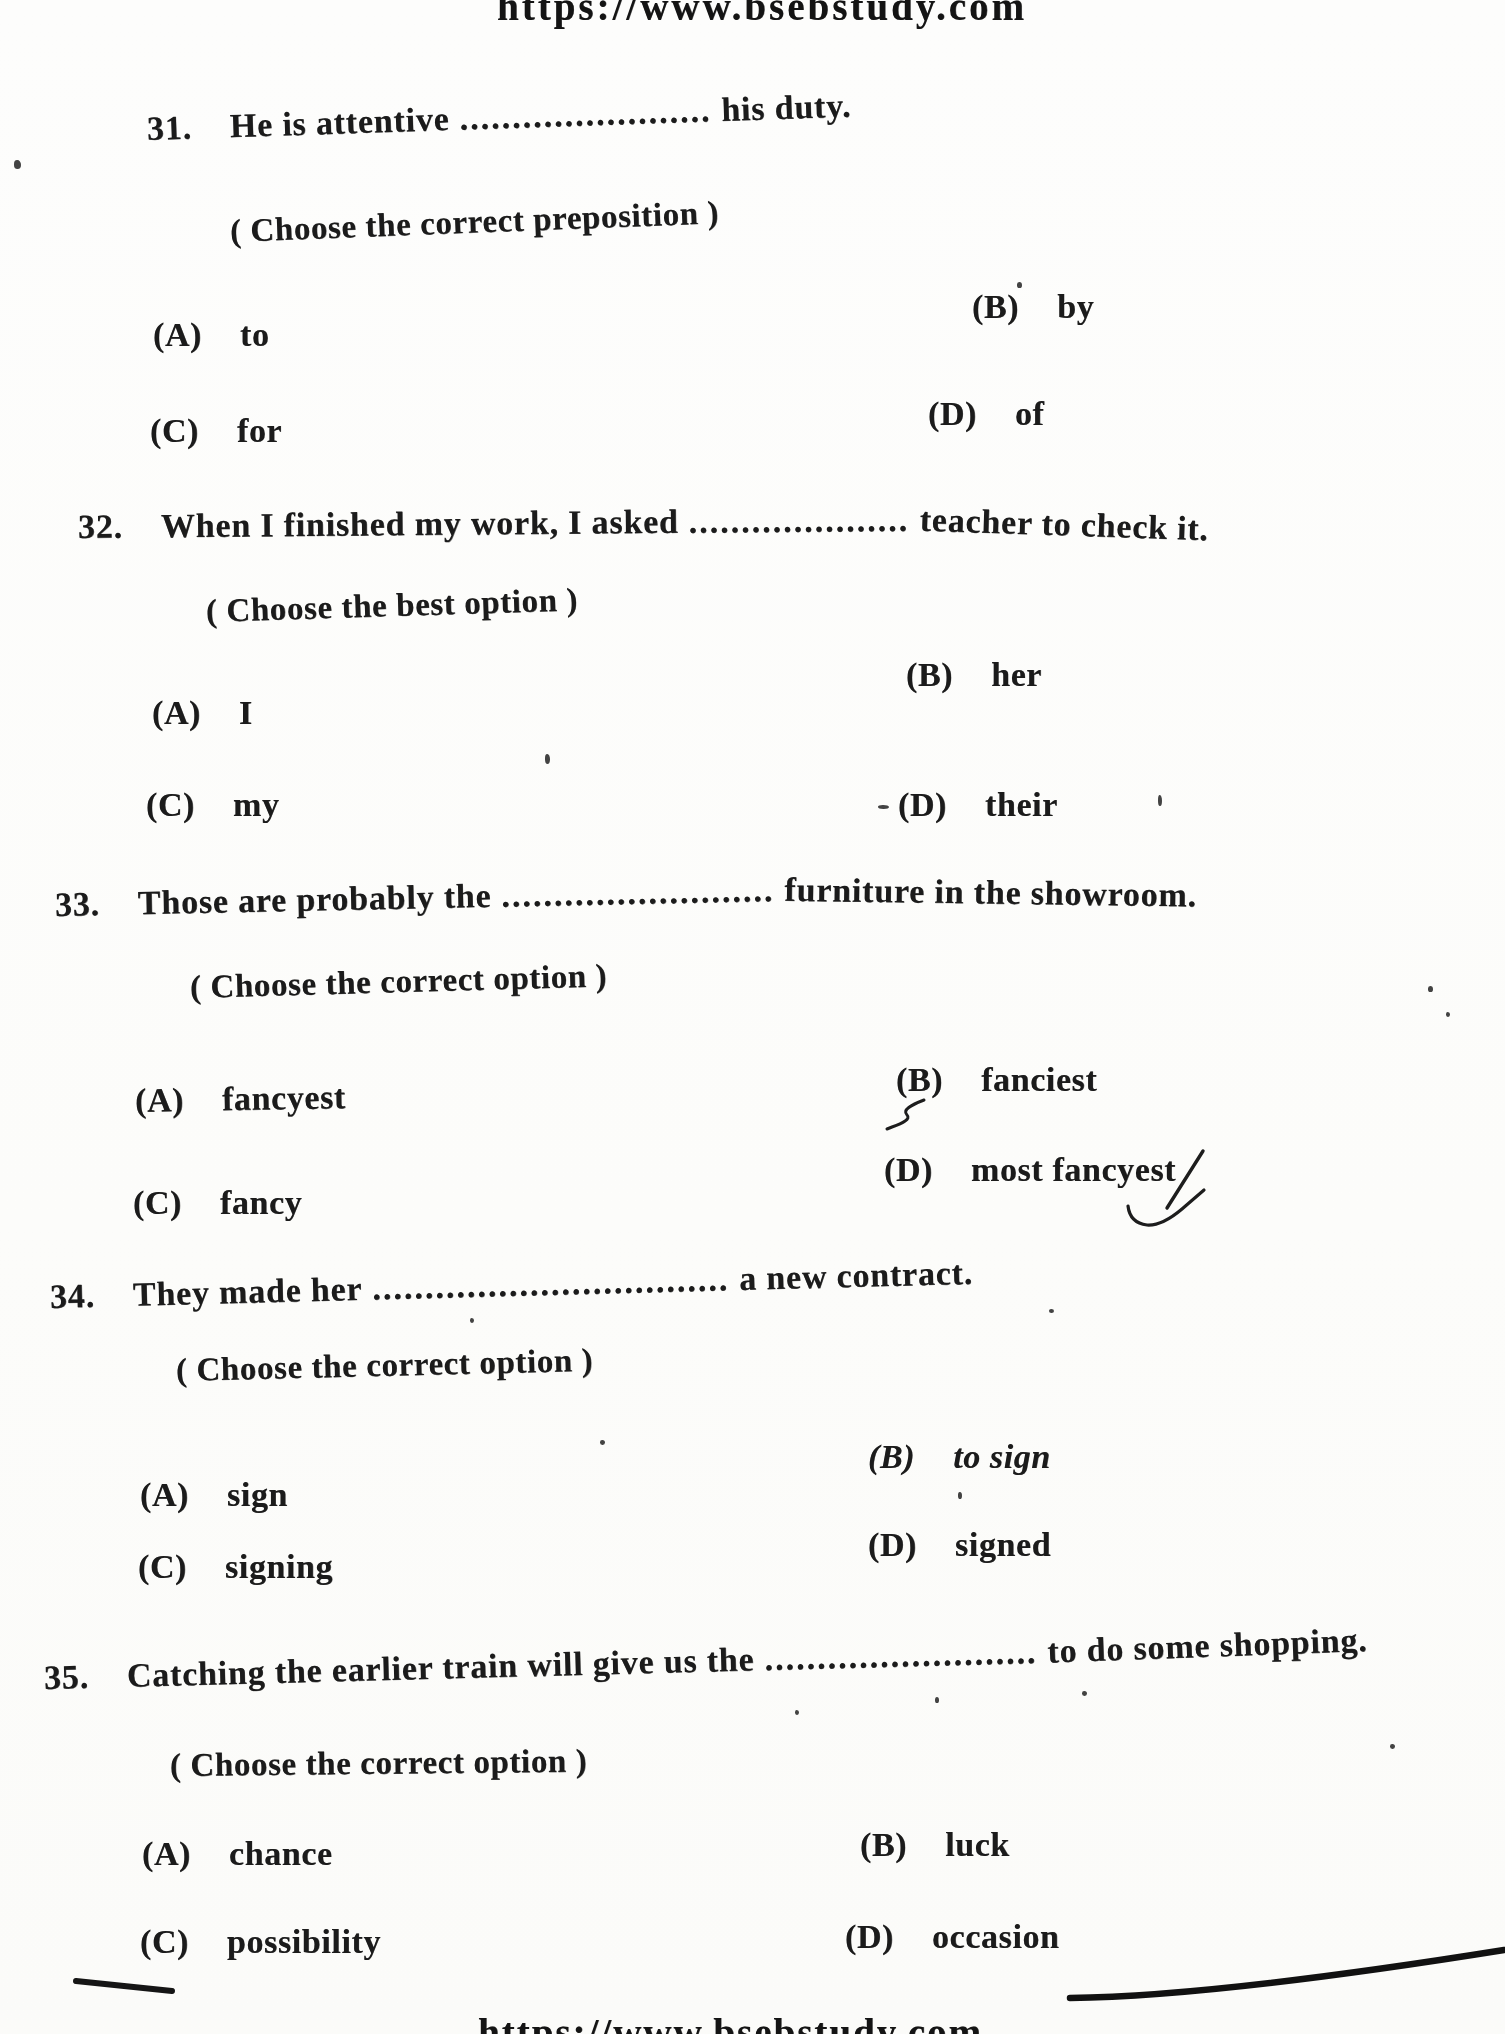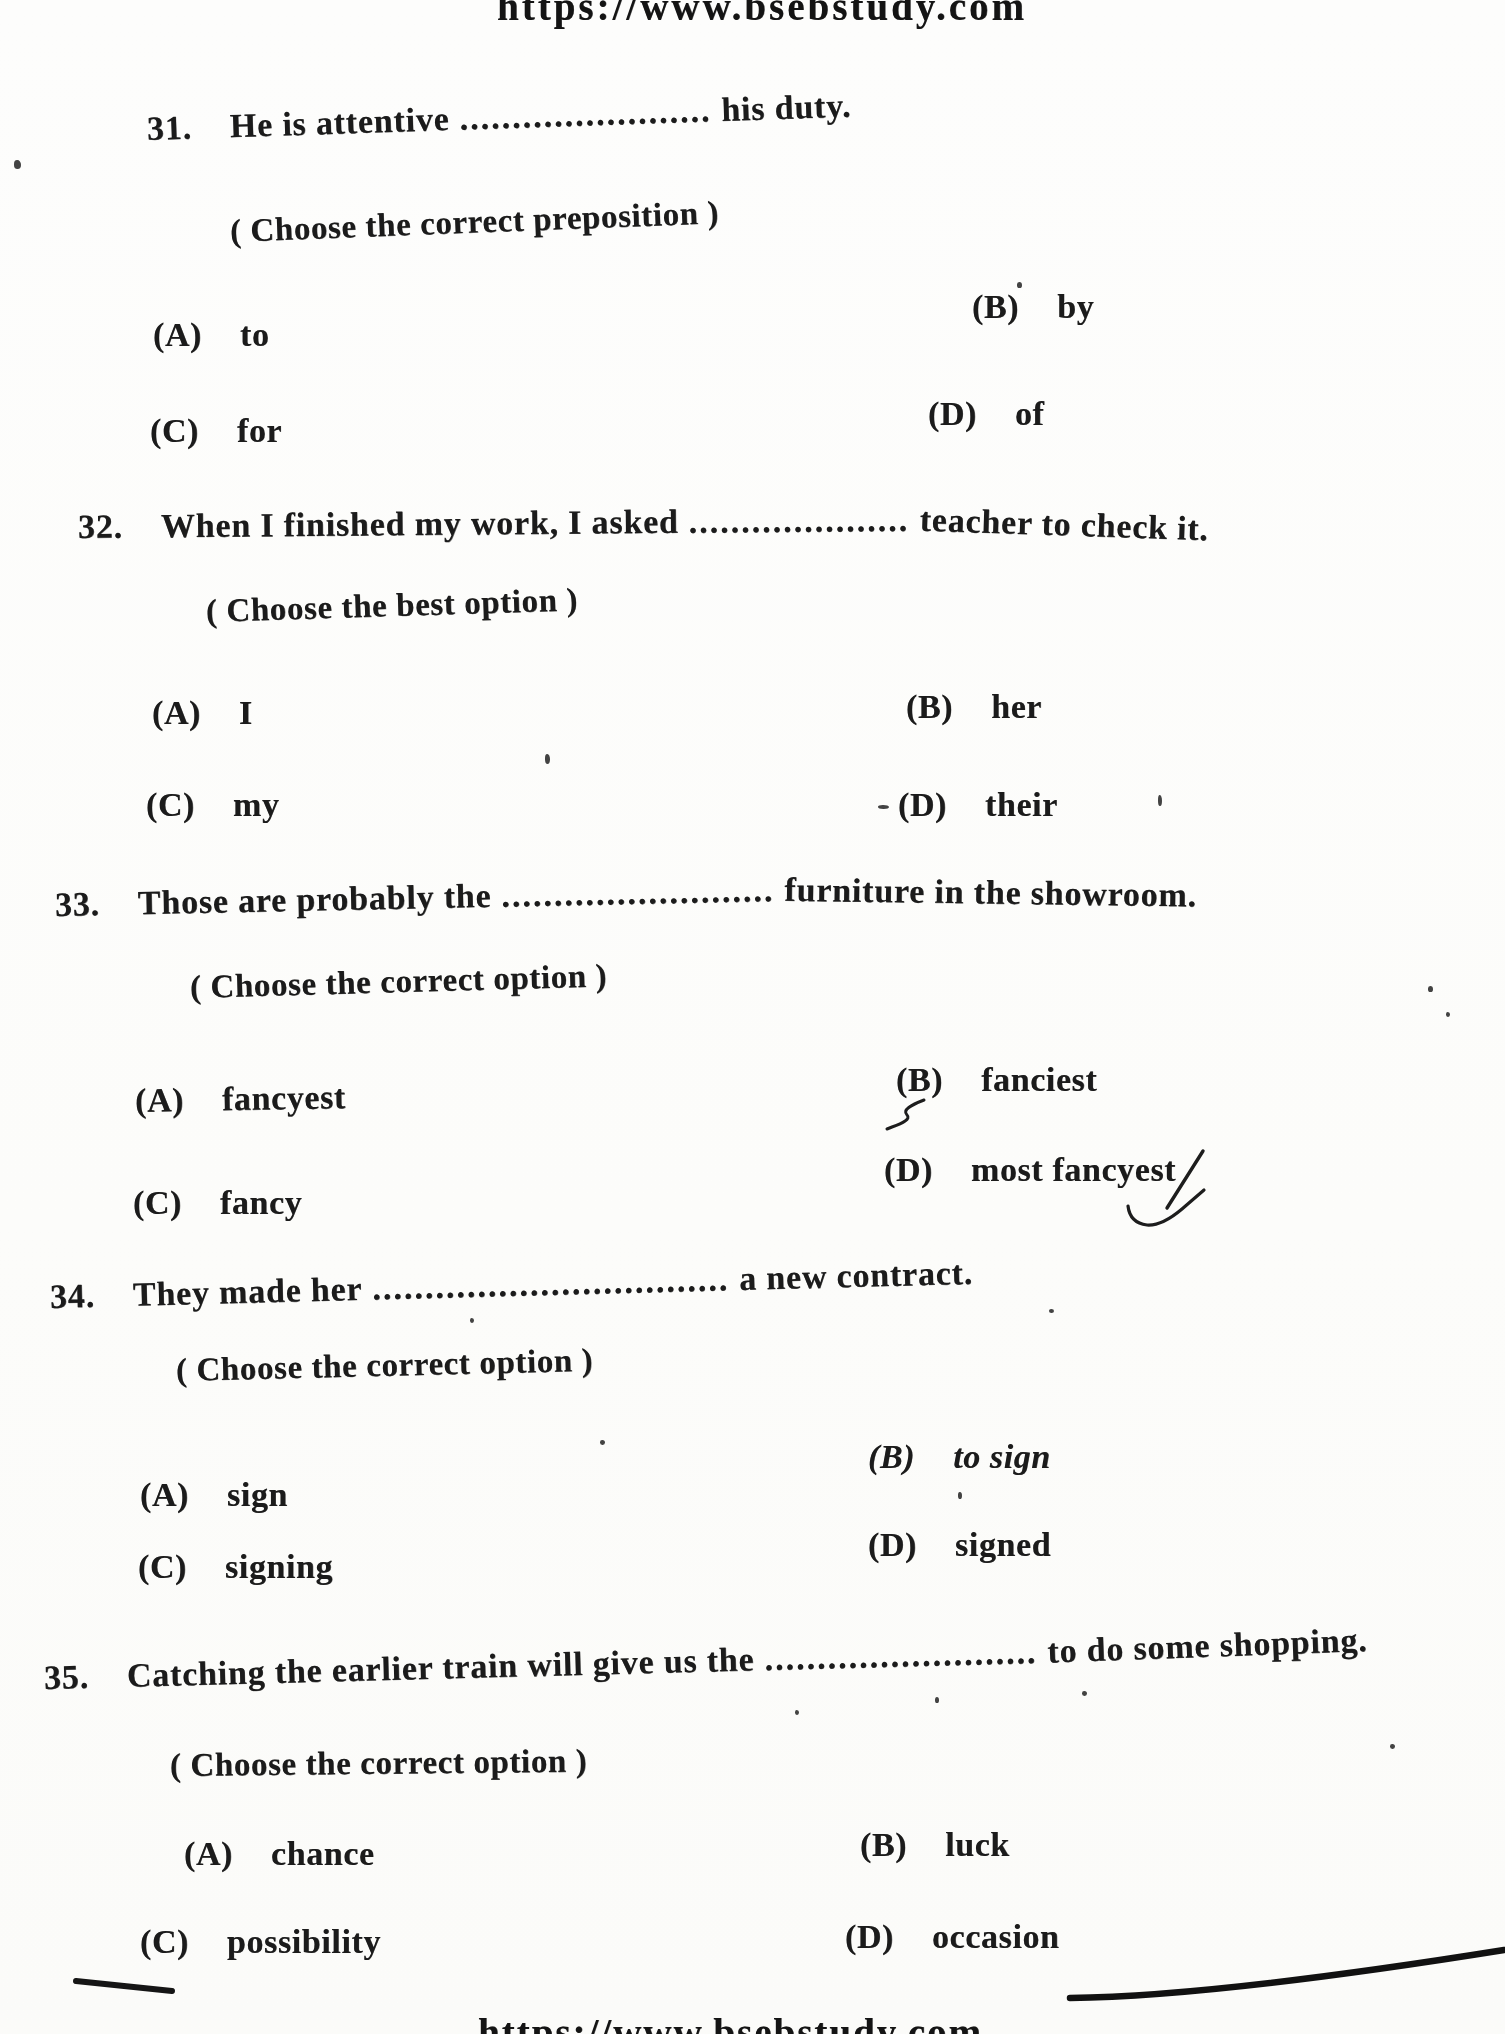--- a/index.html
+++ b/index.html
@@ -64,21 +64,21 @@
   </section>
 
   <section>
     <div class="abs qline" style="left:78px;top:508px;transform:rotate(-0.5deg);transform-origin:0 50%;">
       <span class="qnum">32.</span><span>When I finished my work, I asked</span><span class="dots">.....................</span><span class="tail" style="transform:rotate(2.4deg);">teacher to check it.</span>
     </div>
     <div class="abs instruction" style="left:206px;top:593px;transform:rotate(-1.8deg);transform-origin:0 50%;">( Choose the best option )</div>
     <div class="abs option" style="left:152px;top:694px;">
       <span class="olabel">(A)</span><span>I</span>
     </div>
-    <div class="abs option" style="left:906px;top:688px;">
+    <div class="abs option" style="left:906px;top:656px;">
       <span class="olabel">(B)</span><span>her</span>
     </div>
     <div class="abs option" style="left:146px;top:786px;">
       <span class="olabel">(C)</span><span>my</span>
     </div>
     <div class="abs option" style="left:898px;top:786px;">
       <span class="olabel">(D)</span><span>their</span>
     </div>
   </section>
 
@@ -118,21 +118,21 @@
     <div class="abs option" style="left:868px;top:1526px;">
       <span class="olabel">(D)</span><span>signed</span>
     </div>
   </section>
 
   <section>
     <div class="abs qline" style="left:44px;top:1659px;transform:rotate(-1.5deg);transform-origin:0 50%;">
       <span class="qnum">35.</span><span>Catching the earlier train will give us the</span><span class="dots">..........................</span><span class="tail" style="transform:rotate(-0.6deg);">to do some shopping.</span>
     </div>
     <div class="abs instruction" style="left:170px;top:1747px;transform:rotate(-0.6deg);transform-origin:0 50%;">( Choose the correct option )</div>
-    <div class="abs option" style="left:142px;top:1835px;margin-left:42px;">
+    <div class="abs option" style="left:142px;top:1835px;">
       <span class="olabel">(A)</span><span>chance</span>
     </div>
     <div class="abs option" style="left:848px;top:1826px;margin-left:12px;">
       <span class="olabel">(B)</span><span>luck</span>
     </div>
     <div class="abs option" style="left:140px;top:1923px;">
       <span class="olabel">(C)</span><span>possibility</span>
     </div>
     <div class="abs option" style="left:845px;top:1918px;">
       <span class="olabel">(D)</span><span>occasion</span>

